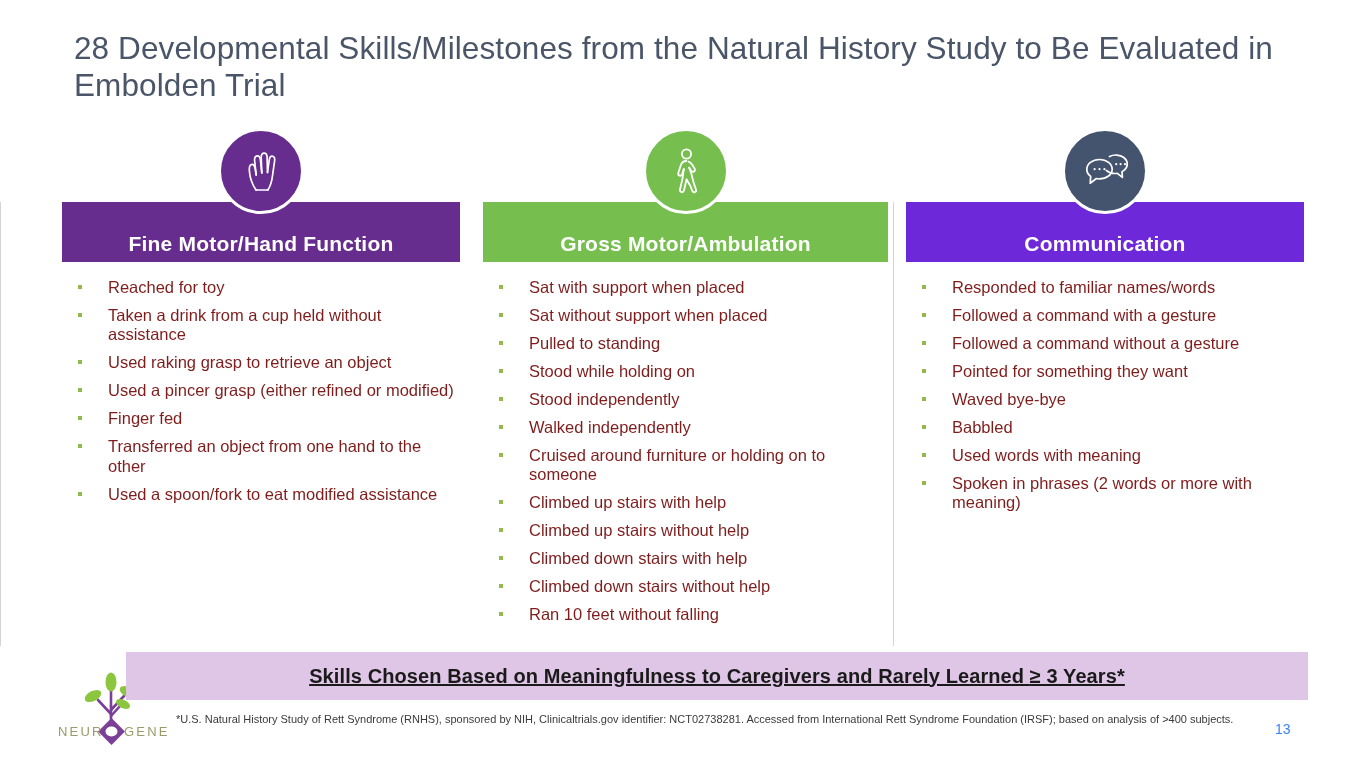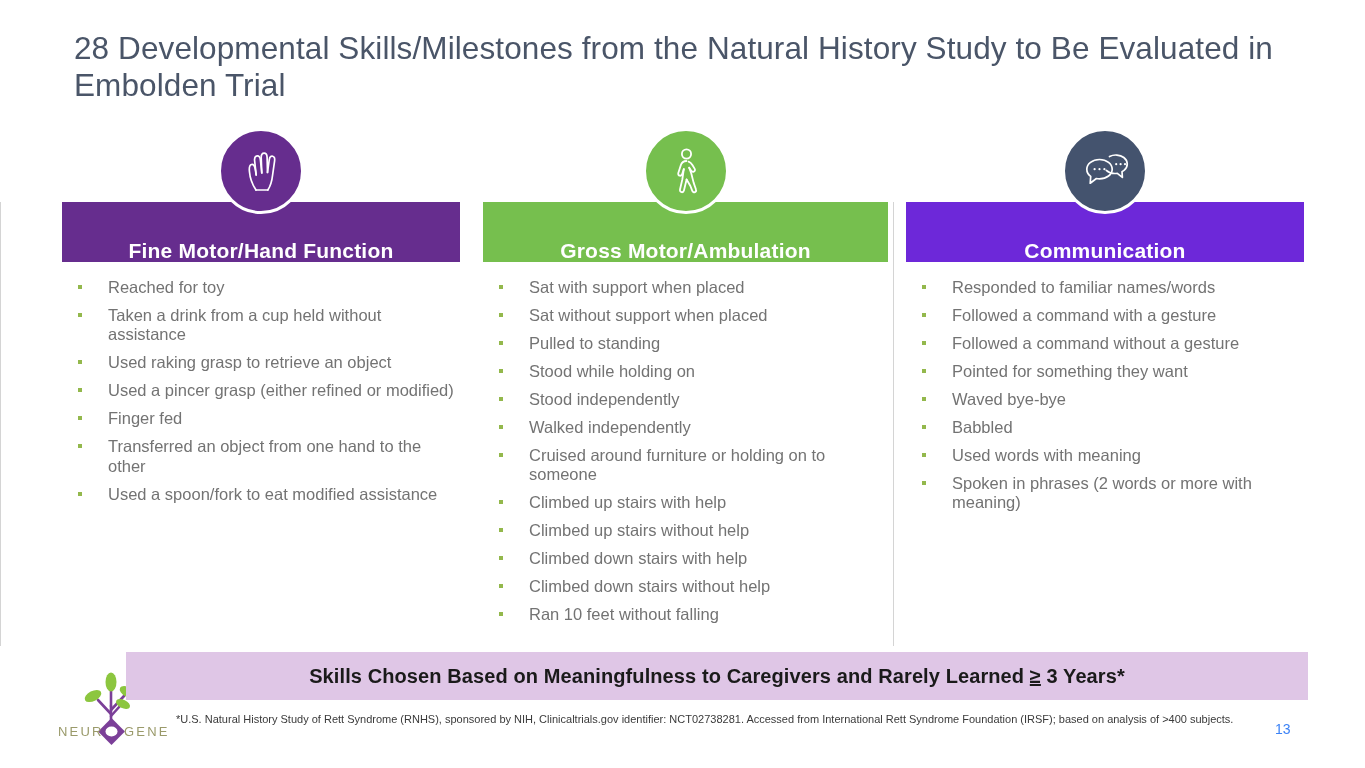--- a/index.html
+++ b/index.html
@@ -77,21 +77,21 @@
   .col-header {
     position: absolute;
     top: 74px;
     left: 0;
     width: 100%;
     height: 60px;
     display: flex;
     align-items: flex-end;
     justify-content: center;
     box-sizing: border-box;
-    padding-bottom: 1px;
+    padding-bottom: 8px;
     z-index: 2;
   }
   .col-header-label {
     color: #ffffff;
     font-size: 21px;
     font-weight: bold;
     letter-spacing: 0.2px;
     line-height: 1;
   }
 
@@ -104,21 +104,21 @@
     margin: 0;
     padding: 0;
     list-style: none;
   }
   .bullet-item {
     position: relative;
     padding-left: 38px;
     margin-bottom: 8.5px;
     font-size: 16.5px;
     line-height: 1.18;
-    color: #737373;
+    color: #7f1d1d;
   }
   .bullet-item .marker {
     position: absolute;
     left: 8px;
     top: 7px;
     width: 4px;
     height: 4px;
     background: #93b84c;
   }
 
@@ -132,20 +132,21 @@
     background: #dfc6e6;
     display: flex;
     align-items: center;
     justify-content: center;
   }
   .banner-text {
     font-size: 20px;
     font-weight: bold;
     color: #1a1a1a;
     letter-spacing: 0.1px;
+    text-decoration: underline;
   }
   .banner-text .ge {
     text-decoration: underline;
   }
 
   
   .footnote {
     position: absolute;
     left: 176px;
     top: 712px;

